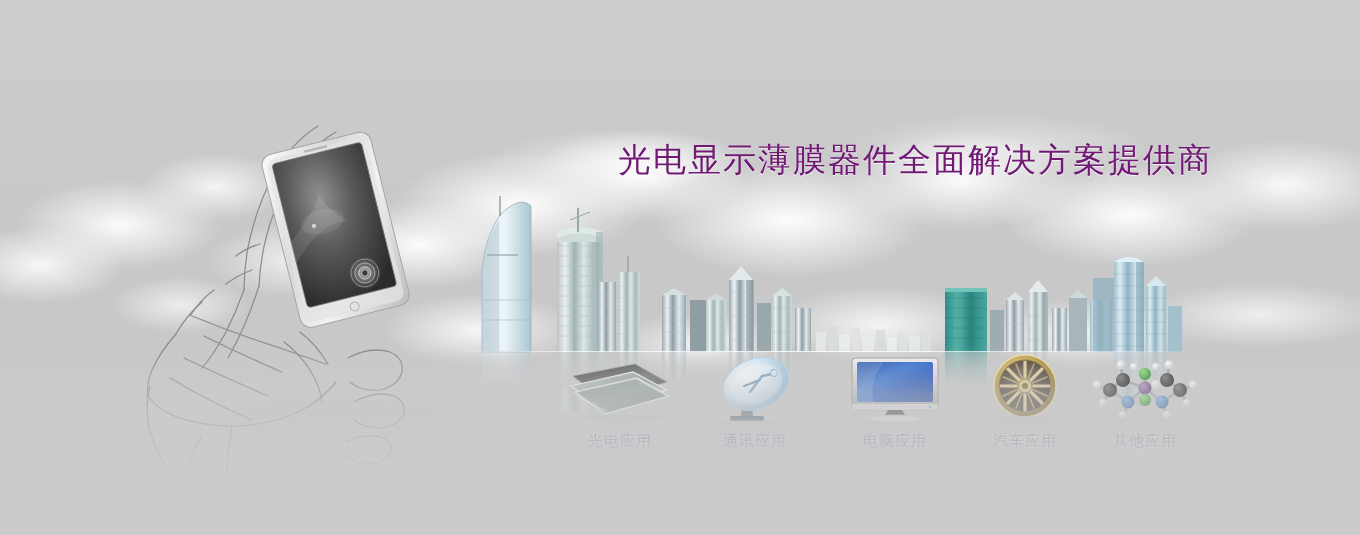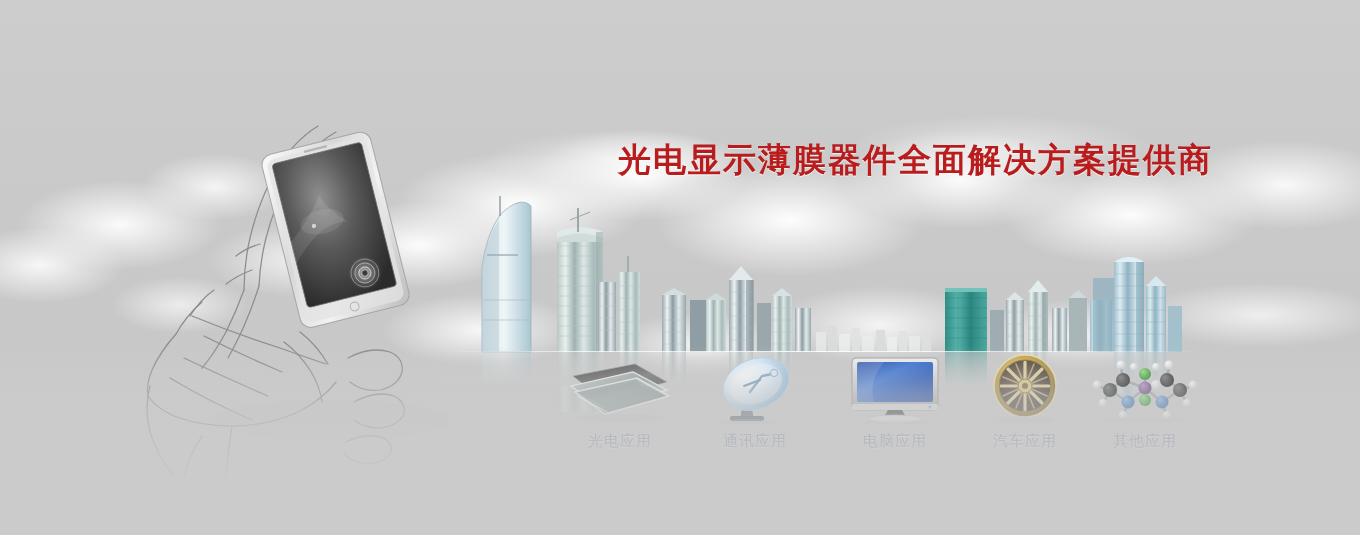--- a/index.html
+++ b/index.html
@@ -111,22 +111,22 @@
   }
 
   
   .headline {
     position: absolute;
     left: 618px;
     top: 140px;
     font-size: 33px;
     line-height: 40px;
     letter-spacing: 2px;
-    color: #b91c1c;
-    font-weight: 700;
+    color: #701a75;
+    font-weight: 400;
     white-space: nowrap;
     text-shadow: 0 1px 1px rgba(255,255,255,.75);
   }
 
   
   .skyline { position: absolute; left: 0; top: 0; width: 1360px; height: 535px; }
 
   
   .handart { position: absolute; left: 140px; top: 120px; width: 350px; height: 360px; }
 

